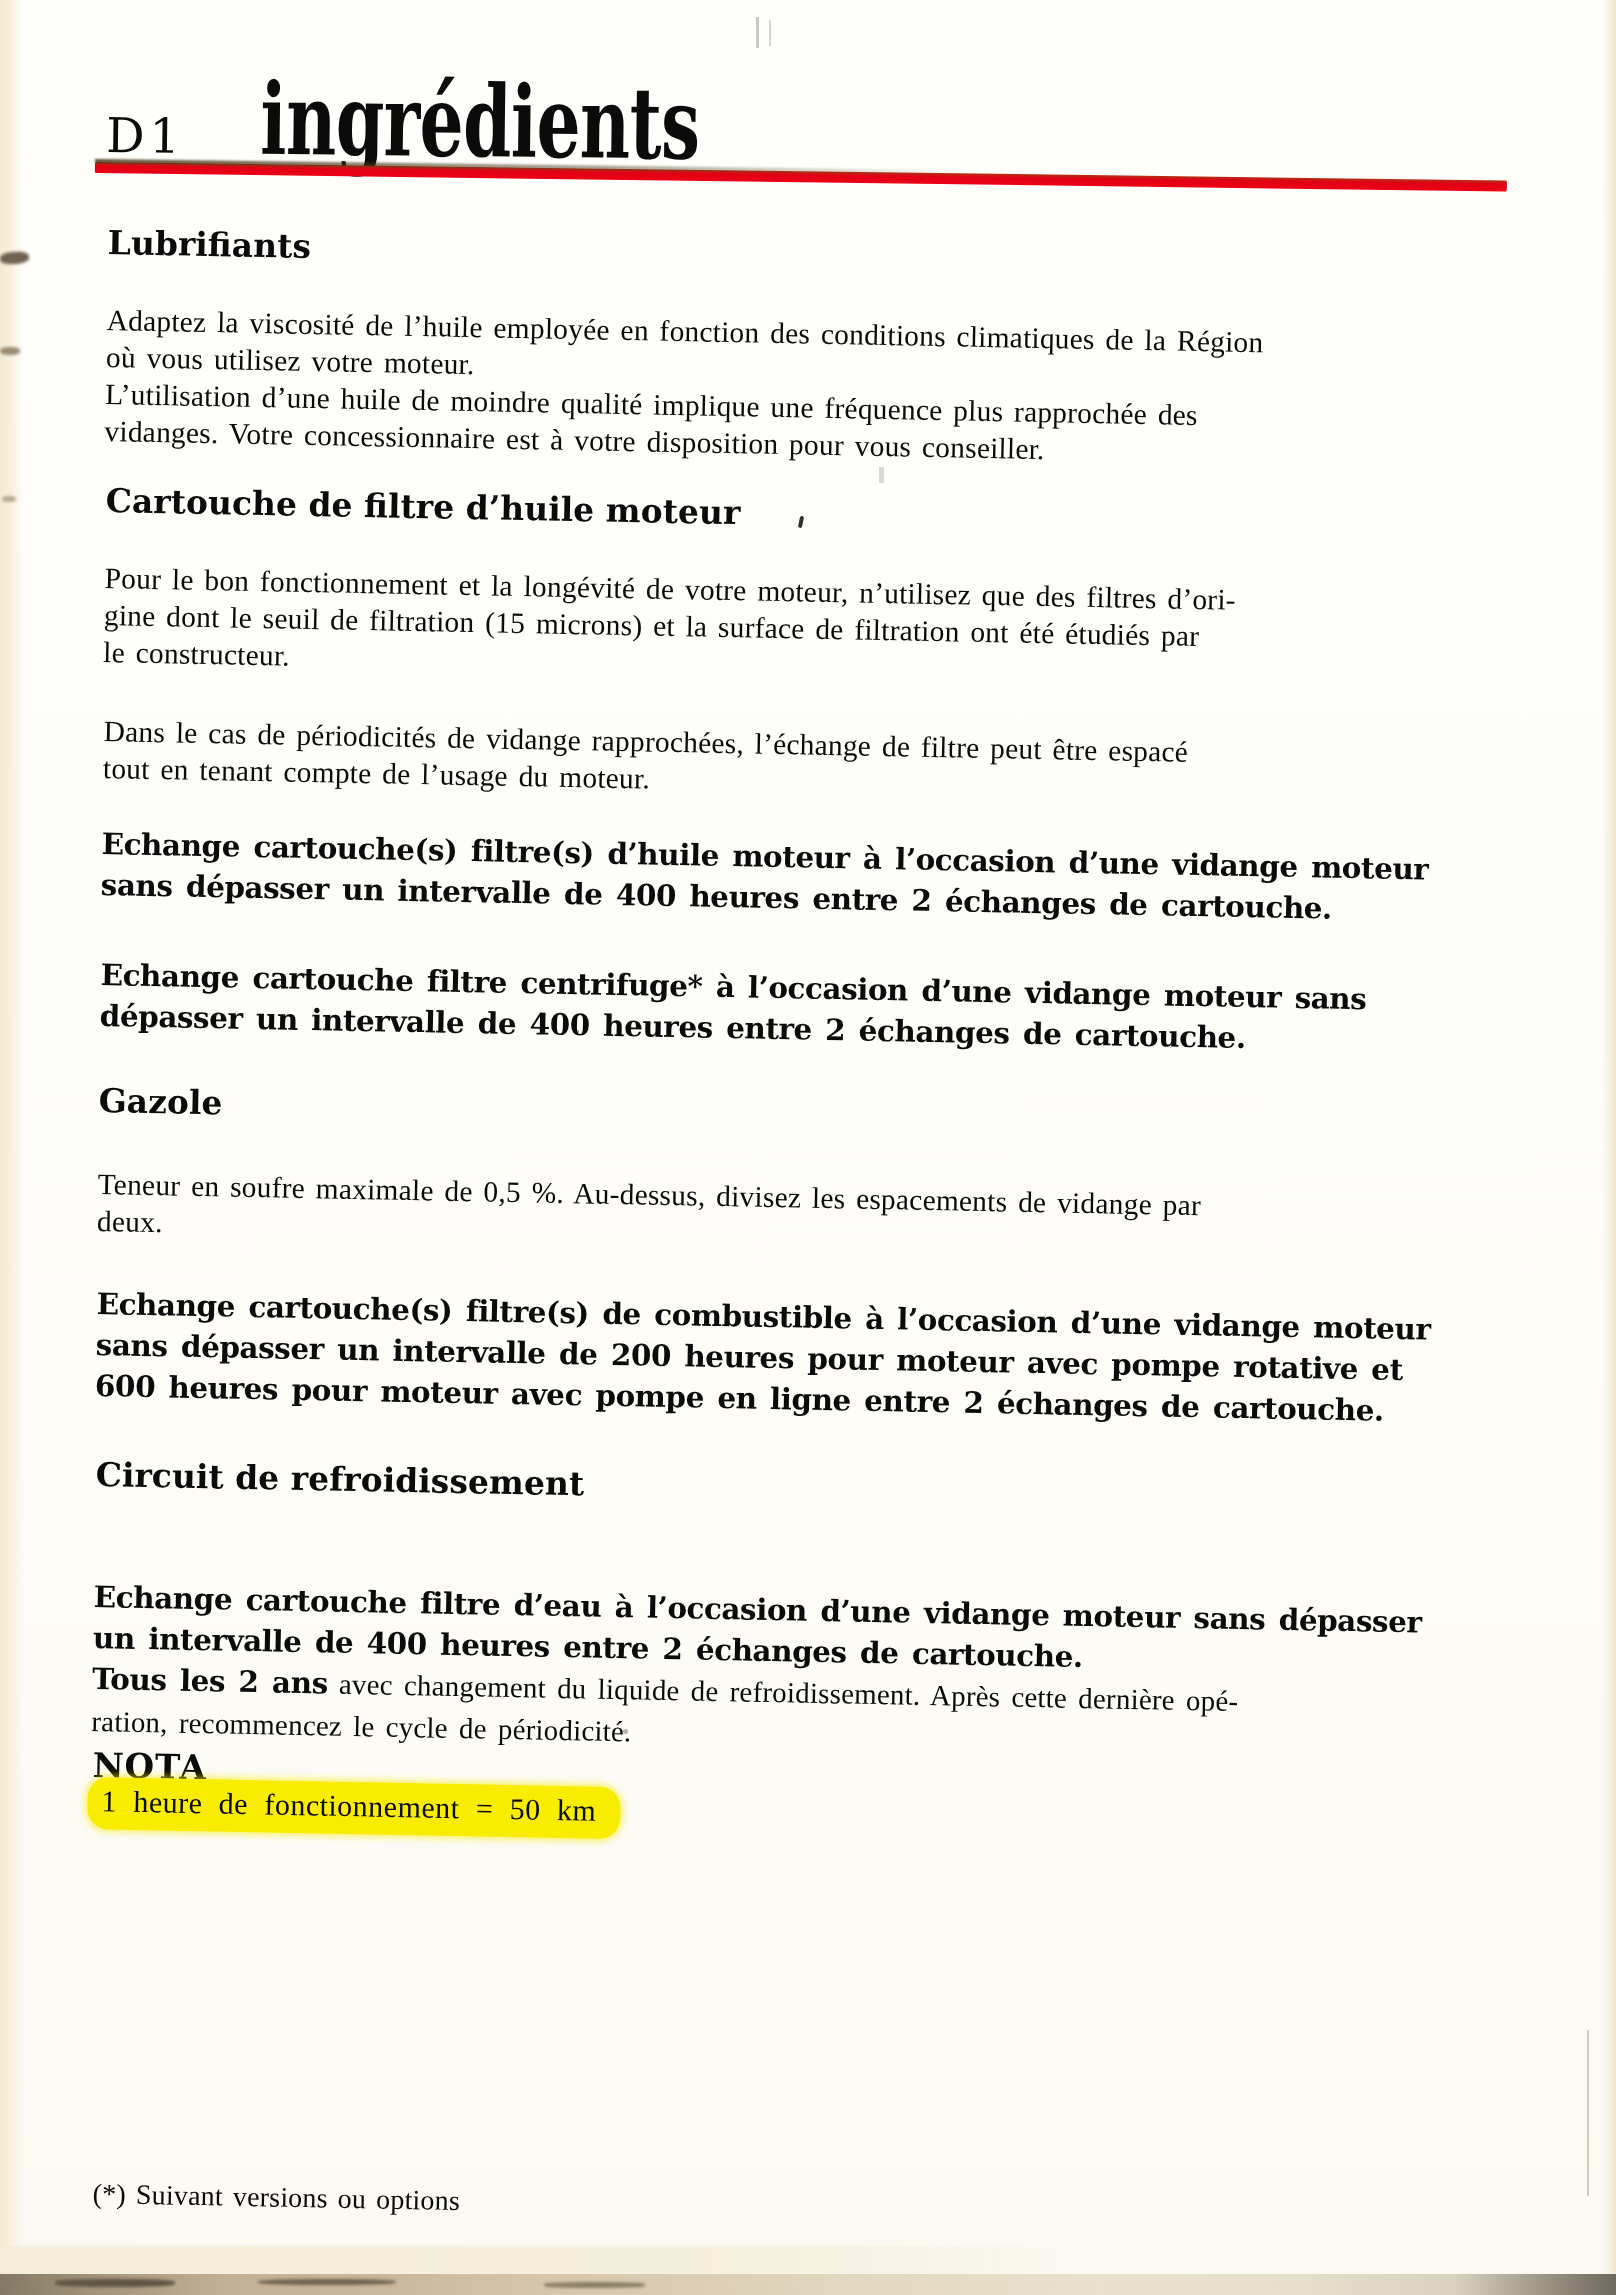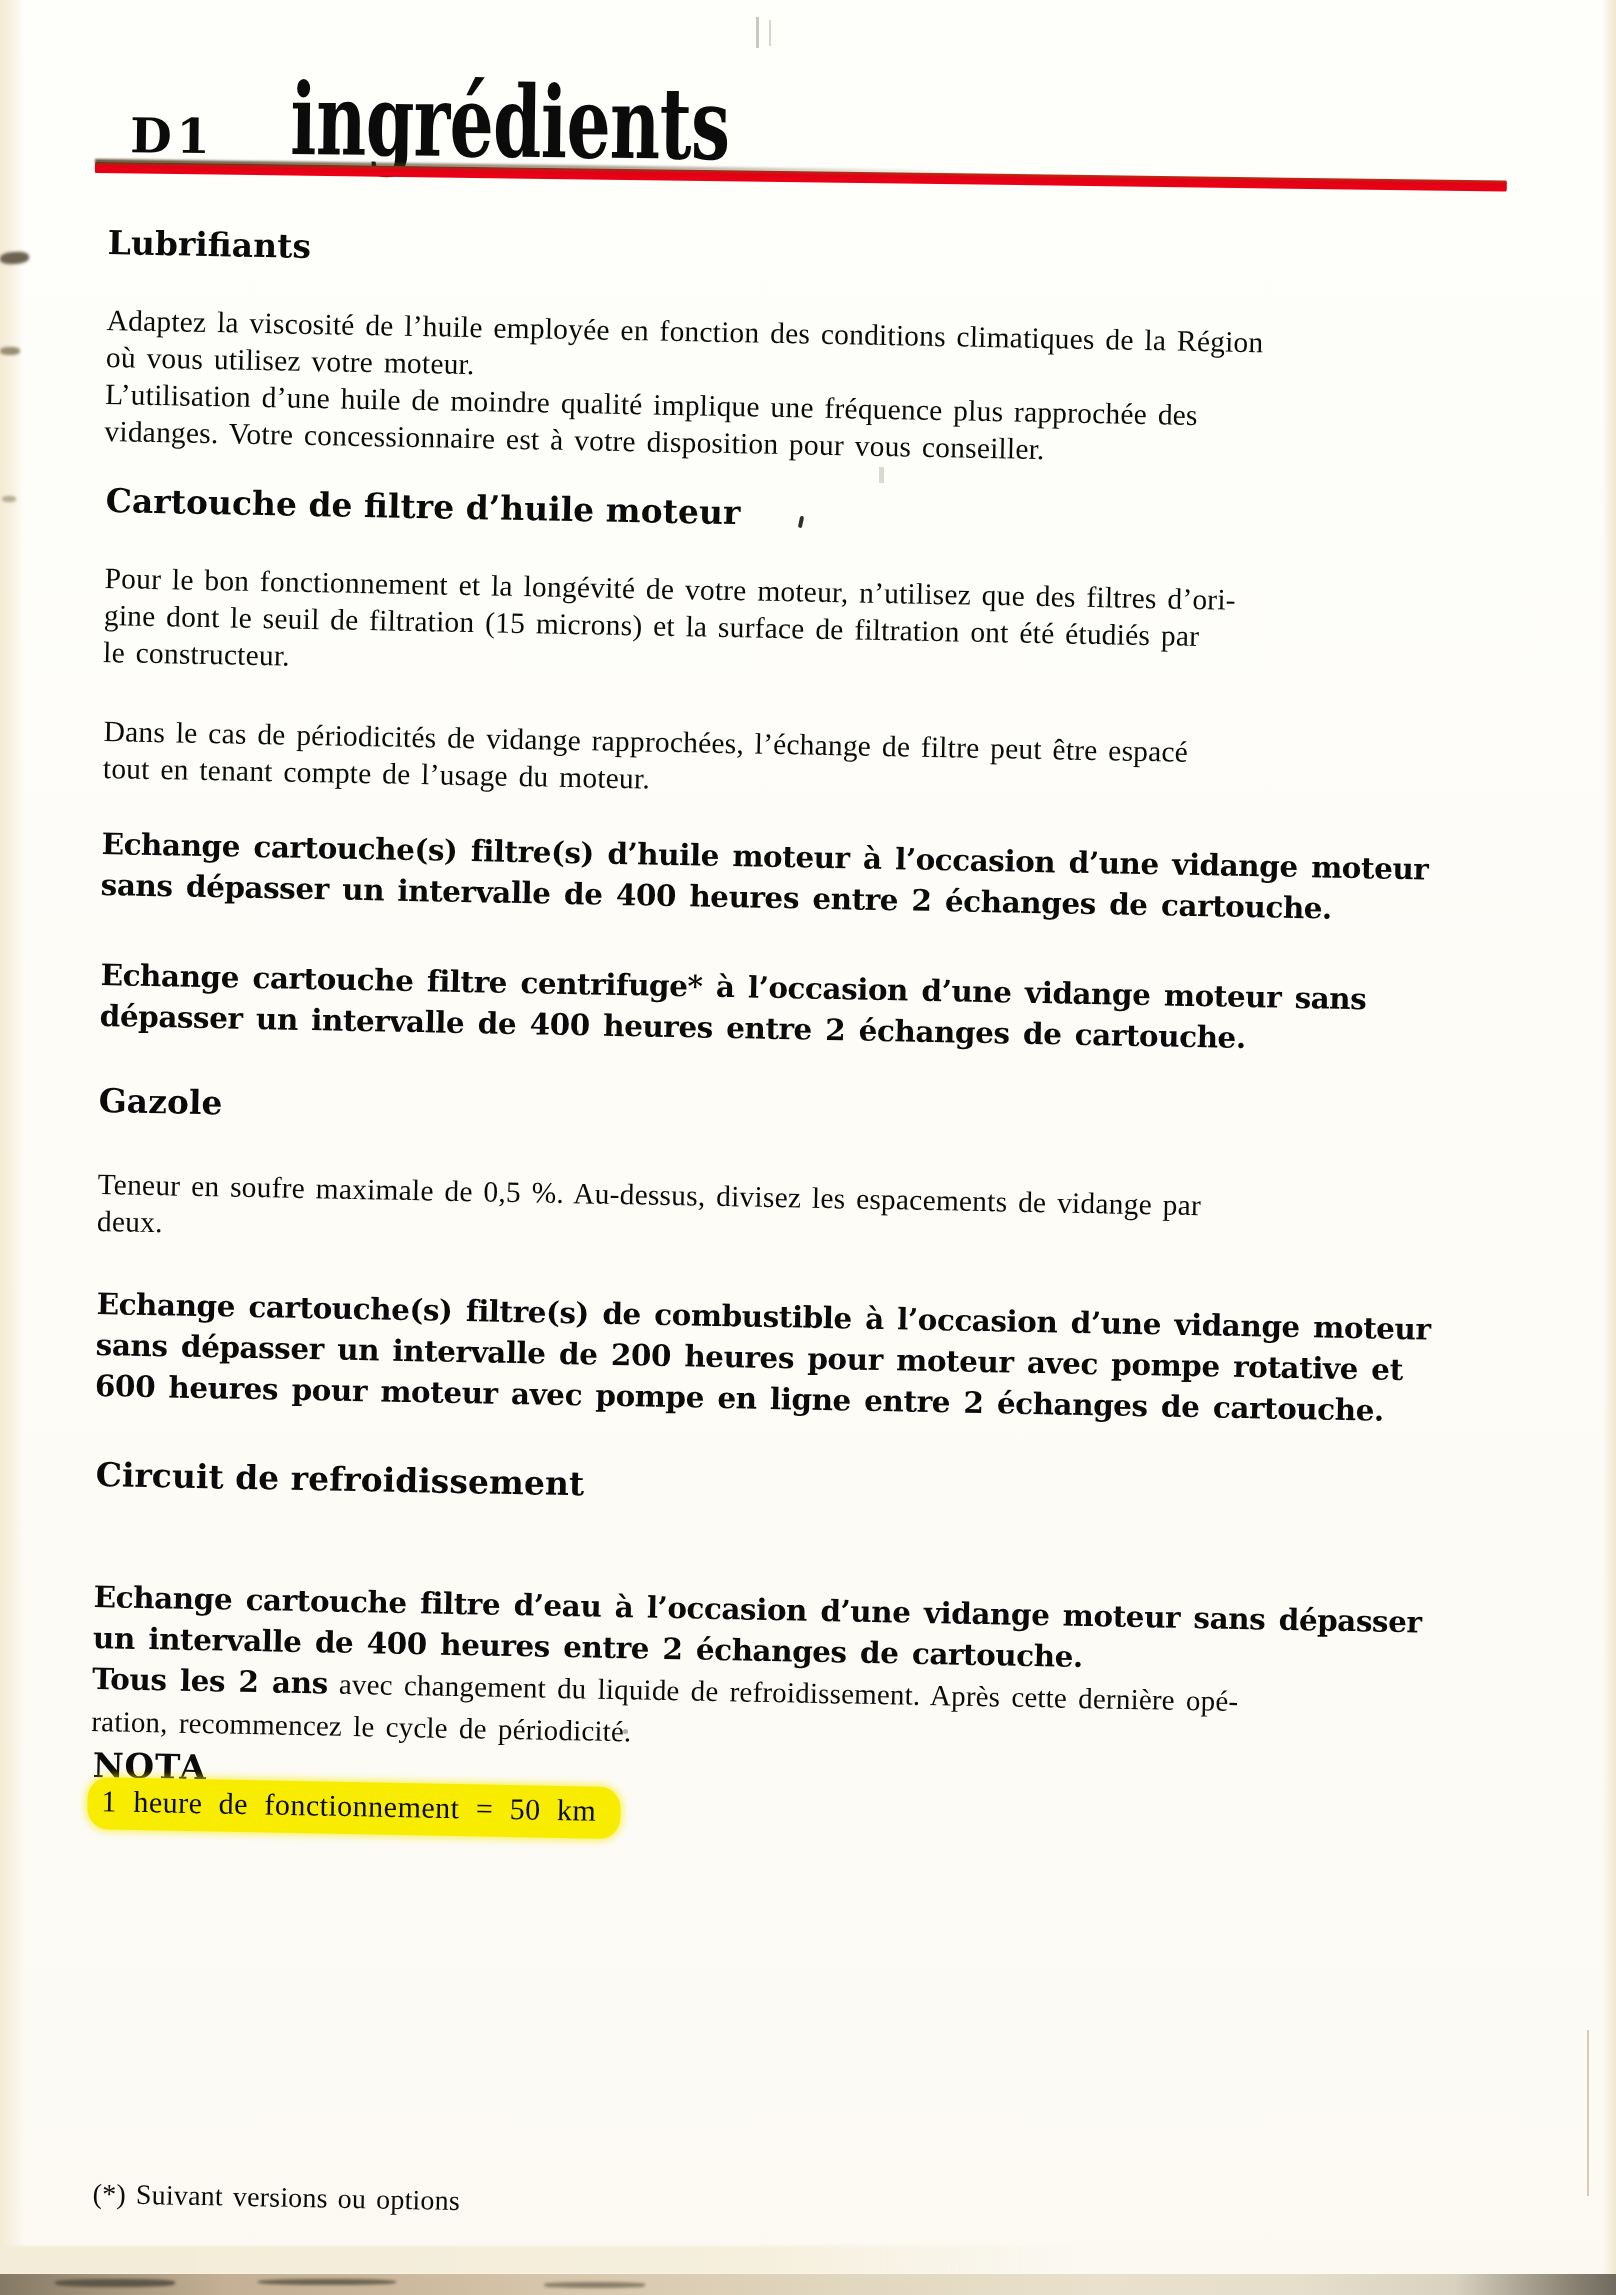--- a/index.html
+++ b/index.html
@@ -14,22 +14,22 @@
     position:relative;width:1616px;height:2295px;
     background:linear-gradient(180deg,#fefefb 0%,#fdfcf7 60%,#fbf9f2 100%);
     overflow:hidden;
   }
   
   .sk{position:absolute;transform:rotate(1.1deg);transform-origin:0 0;}
 
   
   .hdr{display:flex;align-items:baseline;transform:rotate(0.65deg);transform-origin:0 0;}
   .code{
-    font-family:"DejaVu Serif", serif;font-weight:700;font-size:48px;
-    letter-spacing:4.6px;margin-right:76px;margin-left:24px;
+    font-family:"DejaVu Serif", serif;font-weight:400;font-size:48px;
+    letter-spacing:4.6px;margin-right:76px;
   }
   .title-wrap{display:inline-block;}
   .title{
     display:inline-block;font-family:"DejaVu Serif", serif;font-weight:700;
     font-size:99px;line-height:1;letter-spacing:-0.9px;
     transform:scaleX(0.70);transform-origin:0 100%;
   }
   .red-rule{
     position:absolute;left:95px;top:162px;width:1412px;height:11px;
     background:linear-gradient(180deg,#b33214 0%,#e10015 35%,#ec0016 100%);

